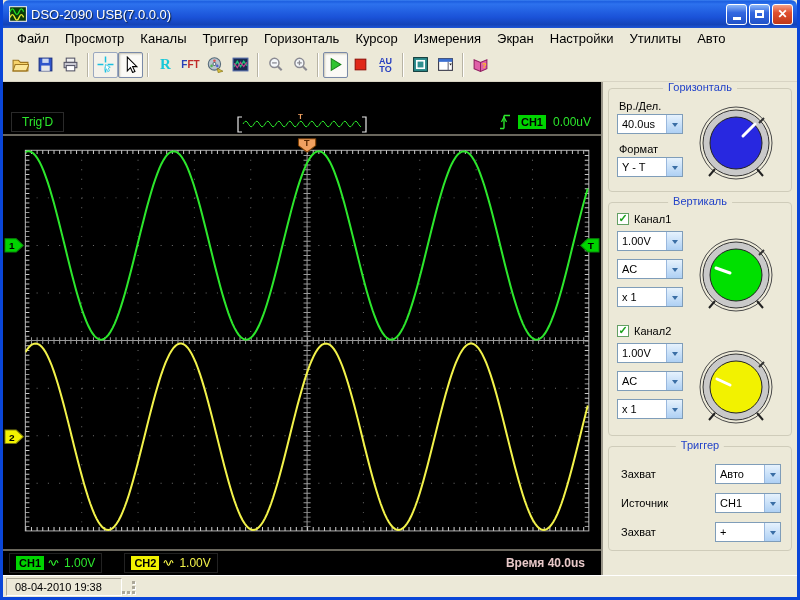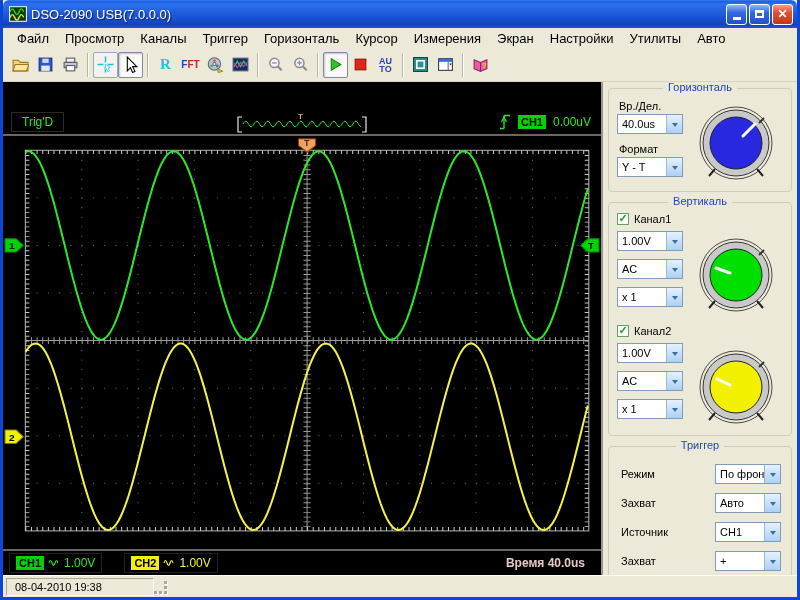--- a/index.html
+++ b/index.html
@@ -96,21 +96,21 @@
   .cb.checked::after { content:"\2713"; margin-top:-2px; }
   .vcombos { display:flex; flex-direction:column; gap:8px; width:74px; flex:0 0 74px; padding-top:2px; }
   .trow { display:flex; align-items:center; justify-content:space-between; margin:9px 4px 9px 6px; }
   .trow .tlabel { font-size:11px; }
 
   
   .statusbar { height:22px; flex:0 0 22px; background:#ece9d8; display:flex; align-items:stretch;
                border-top:1px solid #fff; font-size:11px; }
   .sb-main { flex:1; display:flex; align-items:center; padding-left:8px;
              border:1px solid; border-color:#aca899 #fff #fff #aca899; margin:2px 0 1px 2px; }
-  .sb-date { width:148px; display:flex; align-items:center; padding-left:8px;
+  .sb-date { width:116px; display:flex; align-items:center; padding-left:8px;
              border:1px solid; border-color:#aca899 #fff #fff #aca899; margin:2px 0 1px 3px; }
   .sb-grip { width:16px; position:relative; }
   .sb-grip i { position:absolute; width:3px; height:3px; background:#aca899; box-shadow:1px 1px 0 #fff; }
 </style>
 </head>
 <body>
 
 <div class="window">
 
   <div class="titlebar">
@@ -454,29 +454,20 @@
             <line x1="-6" y1="-2" x2="-19" y2="-8" stroke="#fff" stroke-width="3" stroke-linecap="round"></line>
             <path d="M-21,26 L-27,33 M21,26 L27,33" stroke="#222" stroke-width="2"></path>
             <path d="M23,-20 L28,-25" stroke="#333" stroke-width="2"></path>
           </svg>
         </div>
       </div>
 
       <div class="group">
         <span class="gtitle">Триггер</span>
         <div class="trow">
-          <span class="tlabel">Режим</span>
-          <div class="combo">
-            <span class="cv">По фрон</span>
-            <span class="cbtn">
-                <i class="chev"></i>
-              </span>
-          </div>
-        </div>
-        <div class="trow">
           <span class="tlabel">Захват</span>
           <div class="combo">
             <span class="cv">Авто</span>
             <span class="cbtn">
                 <i class="chev"></i>
               </span>
           </div>
         </div>
         <div class="trow">
           <span class="tlabel">Источник</span>

